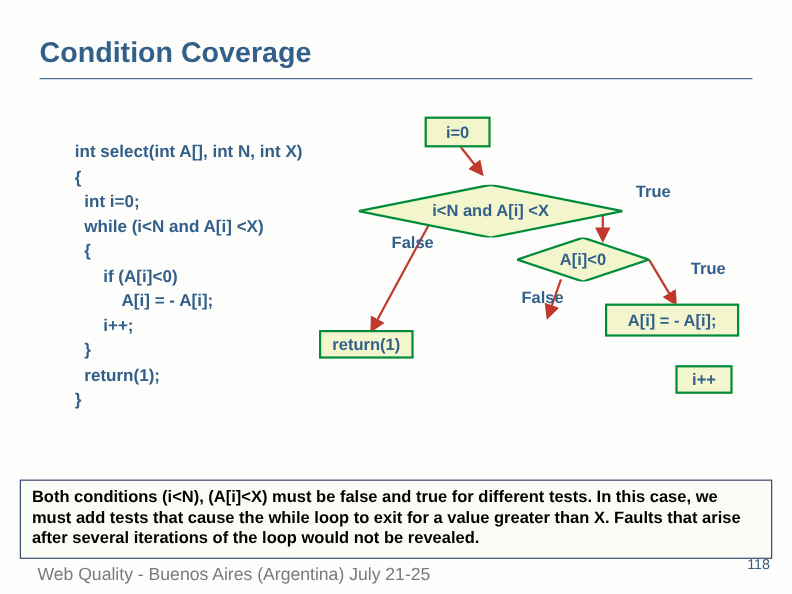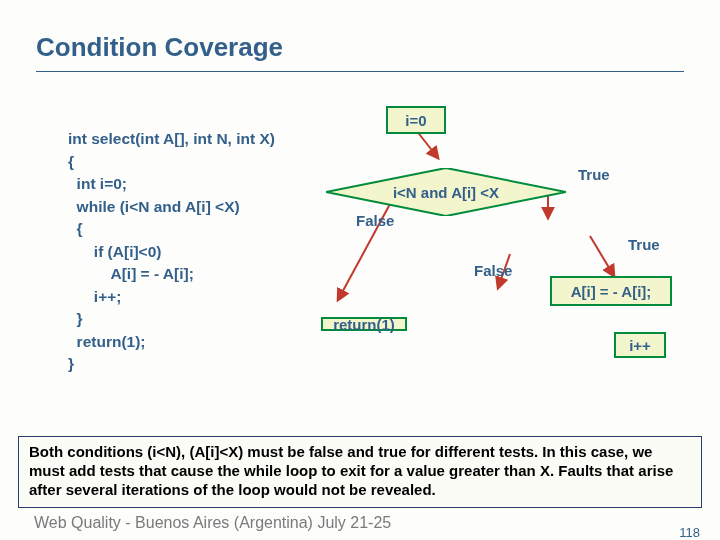--- a/index.html
+++ b/index.html
@@ -51,21 +51,21 @@
     background: #f3f6cd;
     color: #33608a;
     font-weight: bold;
     font-size: 15px;
     text-align: center;
     display: flex;
     align-items: center;
     justify-content: center;
   }
   .b-init { left: 348px; top: 10px; width: 60px; height: 28px; font-size: 15px;}
-  .b-return { left: 252px; top: 221px; width: 86px; height: 14px; margin-left: 31px; }
+  .b-return { left: 252px; top: 204px; width: 86px; height: 26px; }
   .b-assign { left: 512px; top: 180px; width: 122px; height: 30px; padding:0 4px;}
   .b-incr { left: 576px; top: 236px; width: 52px; height: 26px; }
   
   .diamond {
     position: absolute;
     color: #33608a;
     font-weight: bold;
     font-size: 15px;
     text-align: center;
   }
@@ -113,21 +113,21 @@
   .footer {
     position: absolute;
     left: 34px;
     bottom: 8px;
     font-size: 16px;
     color: #7a7a7a;
   }
   .pagenum {
     position: absolute;
     right: 20px;
-    bottom: 0;
+    bottom: 20px;
     font-size: 13px;
     color: #33608a;
   }
 </style>
 </head>
 <body>
 
 <div class="slide">
   <div class="title">Condition Coverage</div>
   <hr class="rule">
@@ -168,20 +168,26 @@
 
     <div class="box b-init">i=0</div>
 
     <div class="diamond d-cond">
       <svg width="240" height="48">
           <polygon points="120,0 240,24 120,48 0,24" fill="#f3f6cd" stroke="#008c3a" stroke-width="2"></polygon>
         </svg>
       <div class="dlabel">i&lt;N and A[i] &lt;X</div>
     </div>
 
+    <div class="diamond d-if">
+      <svg width="120" height="40">
+          <polygon points="60,0 120,20 60,40 0,20" fill="#f3f6cd" stroke="#008c3a" stroke-width="2"></polygon>
+        </svg>
+      <div class="dlabel">A[i]&lt;0</div>
+    </div>
 
     <div class="box b-return">return(1)</div>
     <div class="box b-assign">A[i] = - A[i];</div>
     <div class="box b-incr">i++</div>
 
     <div class="edgelabel l-false1">False</div>
     <div class="edgelabel l-true1">True</div>
     <div class="edgelabel l-false2">False</div>
     <div class="edgelabel l-true2">True</div>
 

